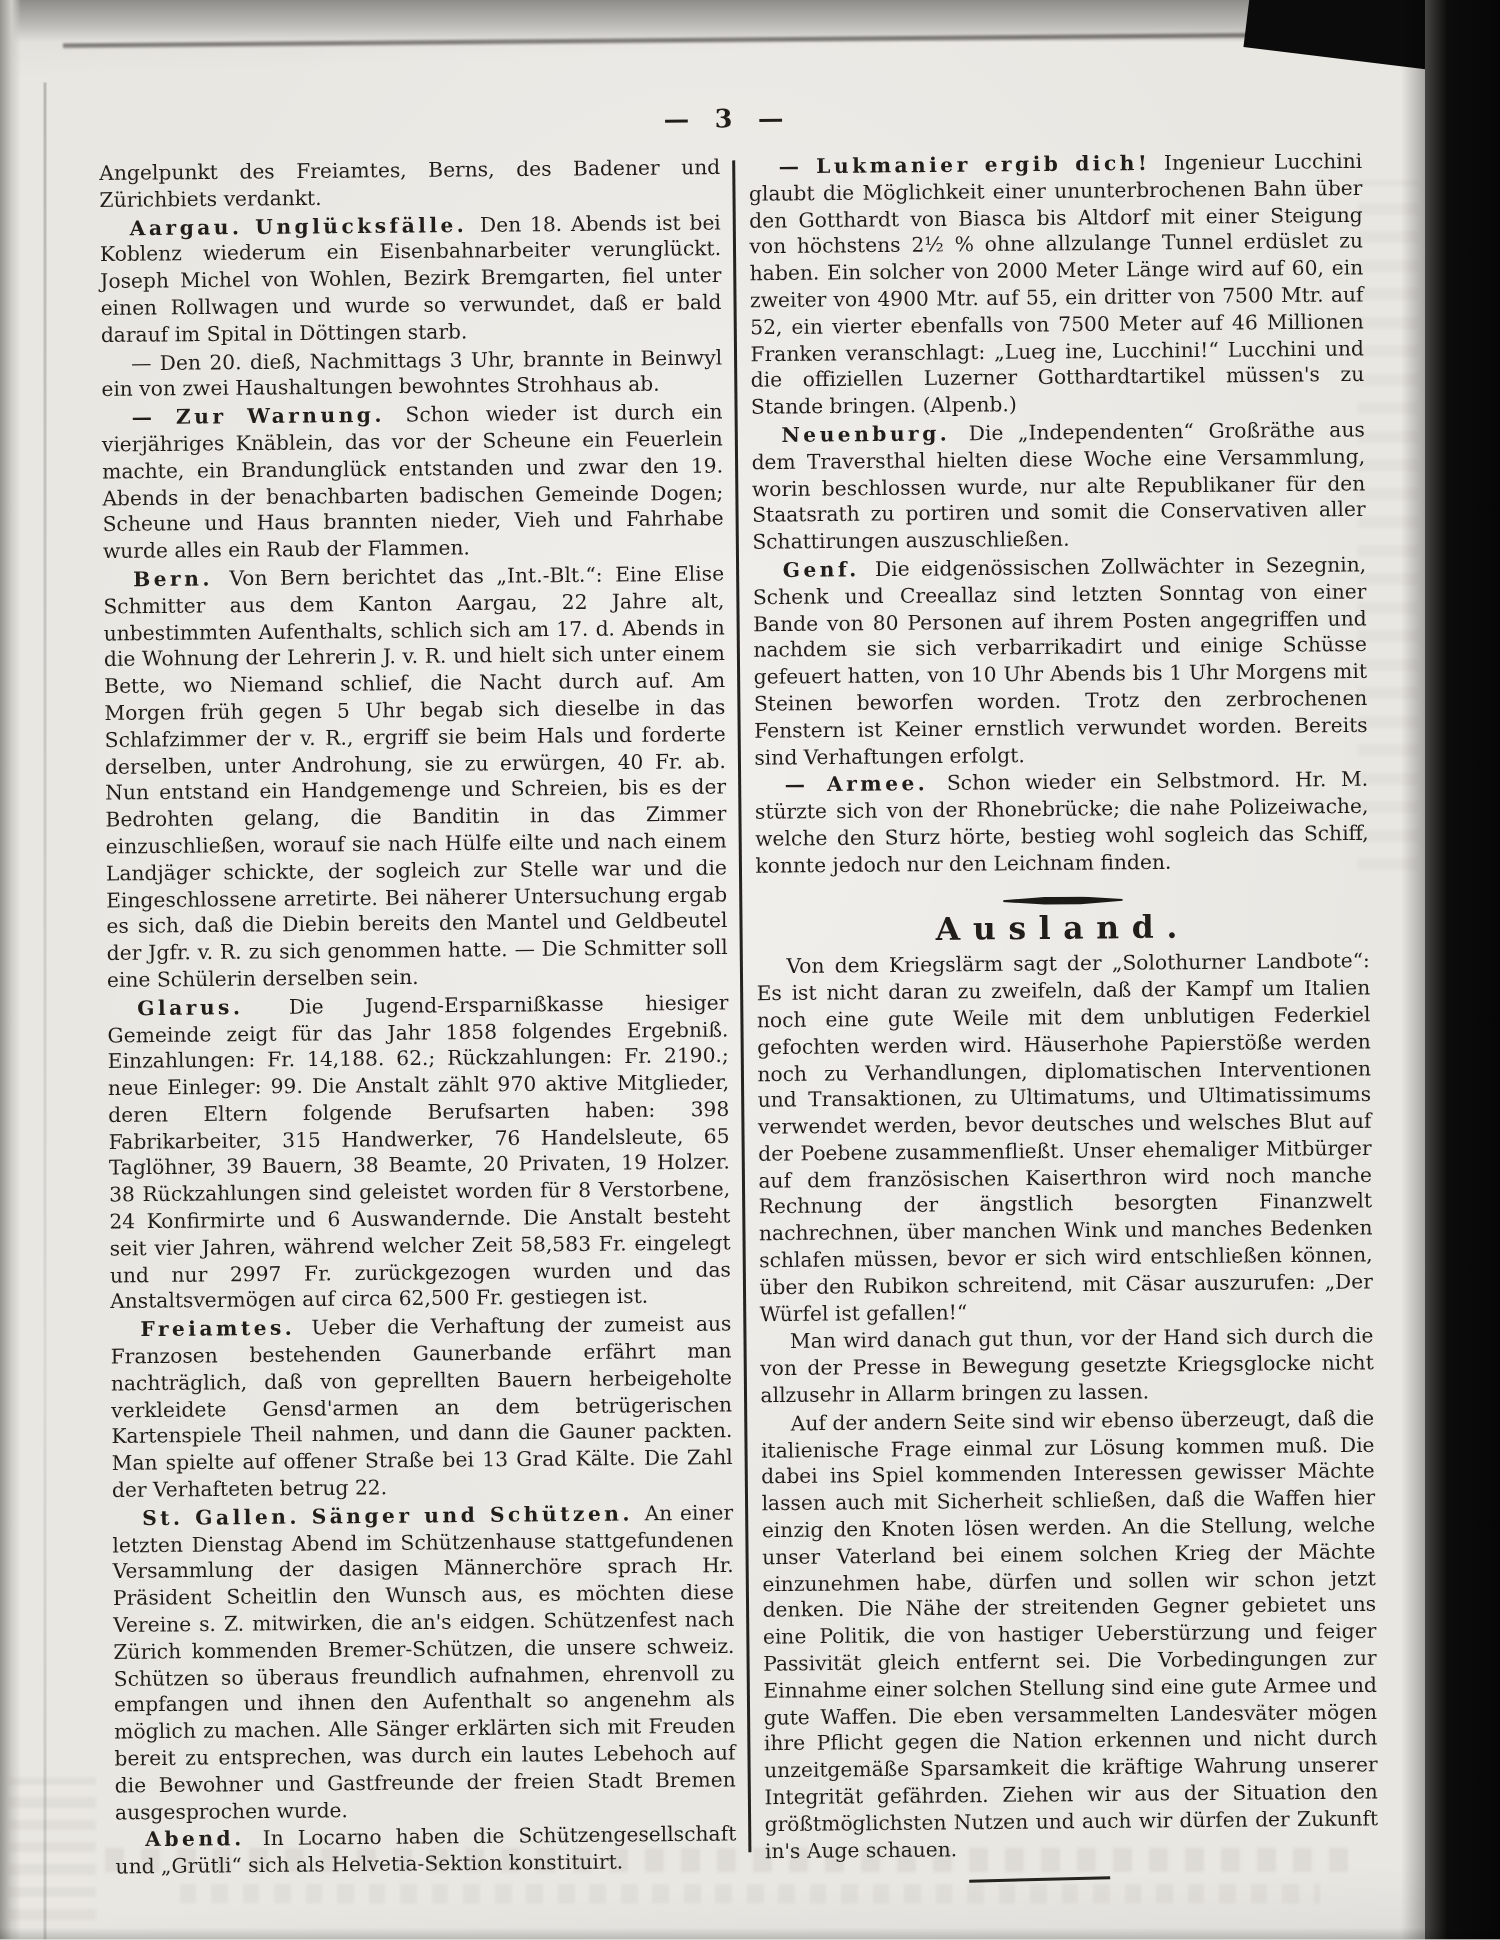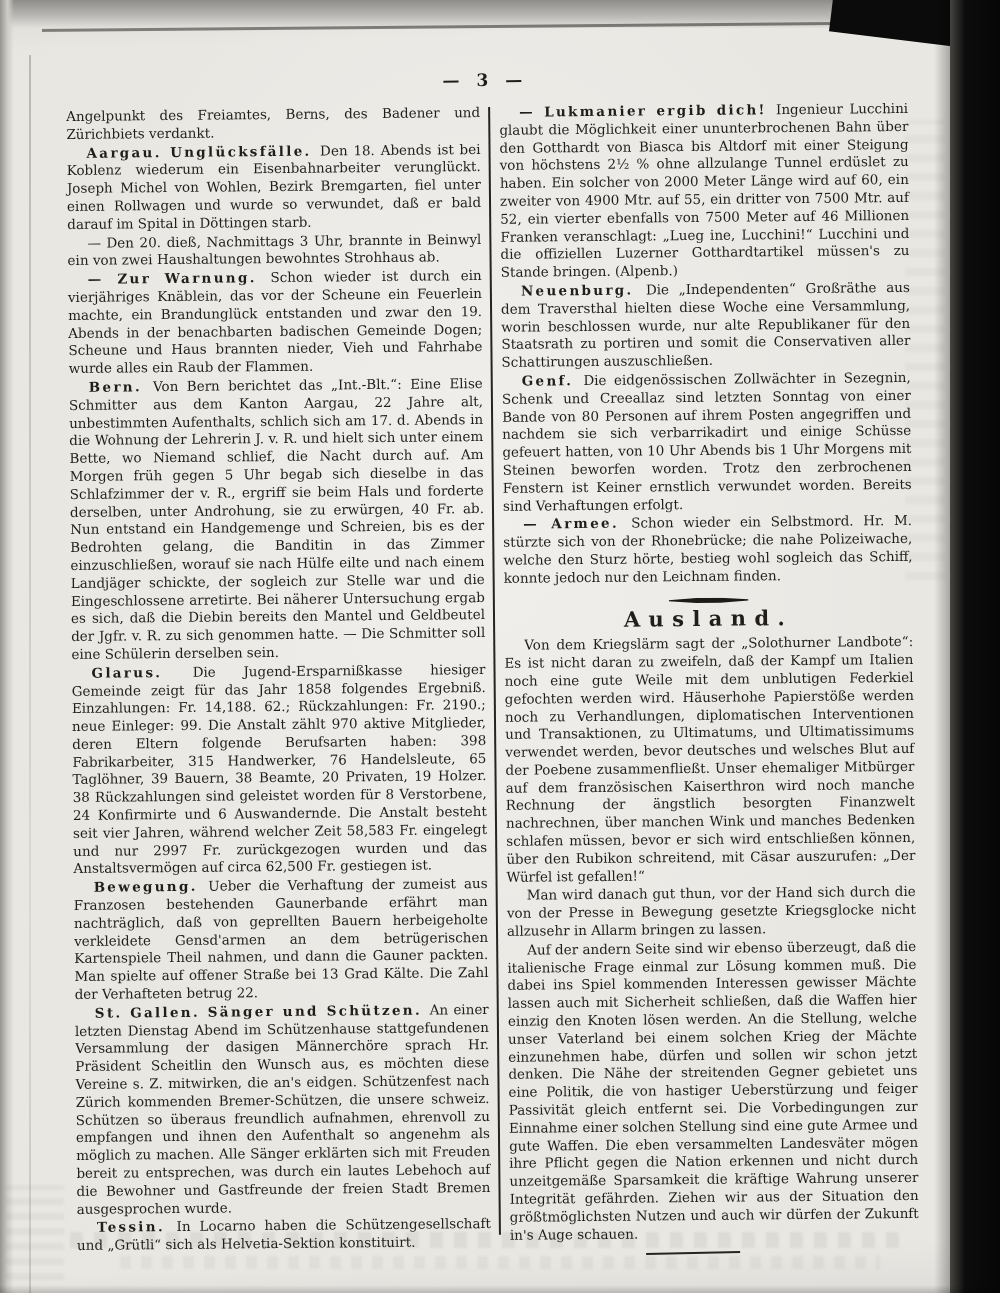--- a/index.html
+++ b/index.html
@@ -88,23 +88,23 @@
 
   <div class="column-divider"></div>
 
   <div class="col col-left">
       <p class="para no-indent"><span>Angelpunkt des Freiamtes, Berns, des Badener und Zürichbiets verdankt.</span></p>
       <p class="para"><span class="lead">Aargau. Unglücksfälle. </span><span>Den 18. Abends ist bei Koblenz wiederum ein Eisenbahnarbeiter verunglückt. Joseph Michel von Wohlen, Bezirk Bremgarten, fiel unter einen Rollwagen und wurde so verwundet, daß er bald darauf im Spital in Döttingen starb.</span></p>
       <p class="para"><span>— Den 20. dieß, Nachmittags 3 Uhr, brannte in Beinwyl ein von zwei Haushaltungen bewohntes Strohhaus ab.</span></p>
       <p class="para"><span class="lead">— Zur Warnung. </span><span>Schon wieder ist durch ein vierjähriges Knäblein, das vor der Scheune ein Feuerlein machte, ein Brandunglück entstanden und zwar den 19. Abends in der benachbarten badischen Gemeinde Dogen; Scheune und Haus brannten nieder, Vieh und Fahrhabe wurde alles ein Raub der Flammen.</span></p>
       <p class="para"><span class="lead">Bern. </span><span>Von Bern berichtet das „Int.-Blt.“: Eine Elise Schmitter aus dem Kanton Aargau, 22 Jahre alt, unbestimmten Aufenthalts, schlich sich am 17. d. Abends in die Wohnung der Lehrerin J. v. R. und hielt sich unter einem Bette, wo Niemand schlief, die Nacht durch auf. Am Morgen früh gegen 5 Uhr begab sich dieselbe in das Schlafzimmer der v. R., ergriff sie beim Hals und forderte derselben, unter Androhung, sie zu erwürgen, 40 Fr. ab. Nun entstand ein Handgemenge und Schreien, bis es der Bedrohten gelang, die Banditin in das Zimmer einzuschließen, worauf sie nach Hülfe eilte und nach einem Landjäger schickte, der sogleich zur Stelle war und die Eingeschlossene arretirte. Bei näherer Untersuchung ergab es sich, daß die Diebin bereits den Mantel und Geldbeutel der Jgfr. v. R. zu sich genommen hatte. — Die Schmitter soll eine Schülerin derselben sein.</span></p>
       <p class="para"><span class="lead">Glarus. </span><span>Die Jugend-Ersparnißkasse hiesiger Gemeinde zeigt für das Jahr 1858 folgendes Ergebniß. Einzahlungen: Fr. 14,188. 62.; Rückzahlungen: Fr. 2190.; neue Einleger: 99. Die Anstalt zählt 970 aktive Mitglieder, deren Eltern folgende Berufsarten haben: 398 Fabrikarbeiter, 315 Handwerker, 76 Handelsleute, 65 Taglöhner, 39 Bauern, 38 Beamte, 20 Privaten, 19 Holzer. 38 Rückzahlungen sind geleistet worden für 8 Verstorbene, 24 Konfirmirte und 6 Auswandernde. Die Anstalt besteht seit vier Jahren, während welcher Zeit 58,583 Fr. eingelegt und nur 2997 Fr. zurückgezogen wurden und das Anstaltsvermögen auf circa 62,500 Fr. gestiegen ist.</span></p>
-      <p class="para"><span class="lead">Bewegung. </span><span>Ueber die Verhaftung der zumeist aus Franzosen bestehenden Gaunerbande erfährt man nachträglich, daß von geprellten Bauern herbeigeholte verkleidete Gensd'armen an dem betrügerischen Kartenspiele Theil nahmen, und dann die Gauner packten. Man spielte auf offener Straße bei 13 Grad Kälte. Die Zahl der Verhafteten betrug 22.</span></p>
+      <p class="para"><span class="lead">Freiamtes. </span><span>Ueber die Verhaftung der zumeist aus Franzosen bestehenden Gaunerbande erfährt man nachträglich, daß von geprellten Bauern herbeigeholte verkleidete Gensd'armen an dem betrügerischen Kartenspiele Theil nahmen, und dann die Gauner packten. Man spielte auf offener Straße bei 13 Grad Kälte. Die Zahl der Verhafteten betrug 22.</span></p>
       <p class="para"><span class="lead">St. Gallen. Sänger und Schützen. </span><span>An einer letzten Dienstag Abend im Schützenhause stattgefundenen Versammlung der dasigen Männerchöre sprach Hr. Präsident Scheitlin den Wunsch aus, es möchten diese Vereine s. Z. mitwirken, die an's eidgen. Schützenfest nach Zürich kommenden Bremer-Schützen, die unsere schweiz. Schützen so überaus freundlich aufnahmen, ehrenvoll zu empfangen und ihnen den Aufenthalt so angenehm als möglich zu machen. Alle Sänger erklärten sich mit Freuden bereit zu entsprechen, was durch ein lautes Lebehoch auf die Bewohner und Gastfreunde der freien Stadt Bremen ausgesprochen wurde.</span></p>
-      <p class="para"><span class="lead">Tessin. </span><span>In Locarno haben die Schützengesellschaft und „Grütli“ sich als Helvetia-Sektion konstituirt.</span></p>
+      <p class="para"><span class="lead">Abend. </span><span>In Locarno haben die Schützengesellschaft und „Grütli“ sich als Helvetia-Sektion konstituirt.</span></p>
     </div>
 
   <div class="col col-right">
     <div>
         <p class="para"><span class="lead">— Lukmanier ergib dich! </span><span>Ingenieur Lucchini glaubt die Möglichkeit einer ununterbrochenen Bahn über den Gotthardt von Biasca bis Altdorf mit einer Steigung von höchstens 2½ % ohne allzulange Tunnel erdüslet zu haben. Ein solcher von 2000 Meter Länge wird auf 60, ein zweiter von 4900 Mtr. auf 55, ein dritter von 7500 Mtr. auf 52, ein vierter ebenfalls von 7500 Meter auf 46 Millionen Franken veranschlagt: „Lueg ine, Lucchini!“ Lucchini und die offiziellen Luzerner Gotthardtartikel müssen's zu Stande bringen. (Alpenb.)</span></p>
         <p class="para"><span class="lead">Neuenburg. </span><span>Die „Independenten“ Großräthe aus dem Traversthal hielten diese Woche eine Versammlung, worin beschlossen wurde, nur alte Republikaner für den Staatsrath zu portiren und somit die Conservativen aller Schattirungen auszuschließen.</span></p>
         <p class="para"><span class="lead">Genf. </span><span>Die eidgenössischen Zollwächter in Sezegnin, Schenk und Creeallaz sind letzten Sonntag von einer Bande von 80 Personen auf ihrem Posten angegriffen und nachdem sie sich verbarrikadirt und einige Schüsse gefeuert hatten, von 10 Uhr Abends bis 1 Uhr Morgens mit Steinen beworfen worden. Trotz den zerbrochenen Fenstern ist Keiner ernstlich verwundet worden. Bereits sind Verhaftungen erfolgt.</span></p>
         <p class="para"><span class="lead">— Armee. </span><span>Schon wieder ein Selbstmord. Hr. M. stürzte sich von der Rhonebrücke; die nahe Polizeiwache, welche den Sturz hörte, bestieg wohl sogleich das Schiff, konnte jedoch nur den Leichnam finden.</span></p>
       </div>
     <div class="swelled-rule"></div>

